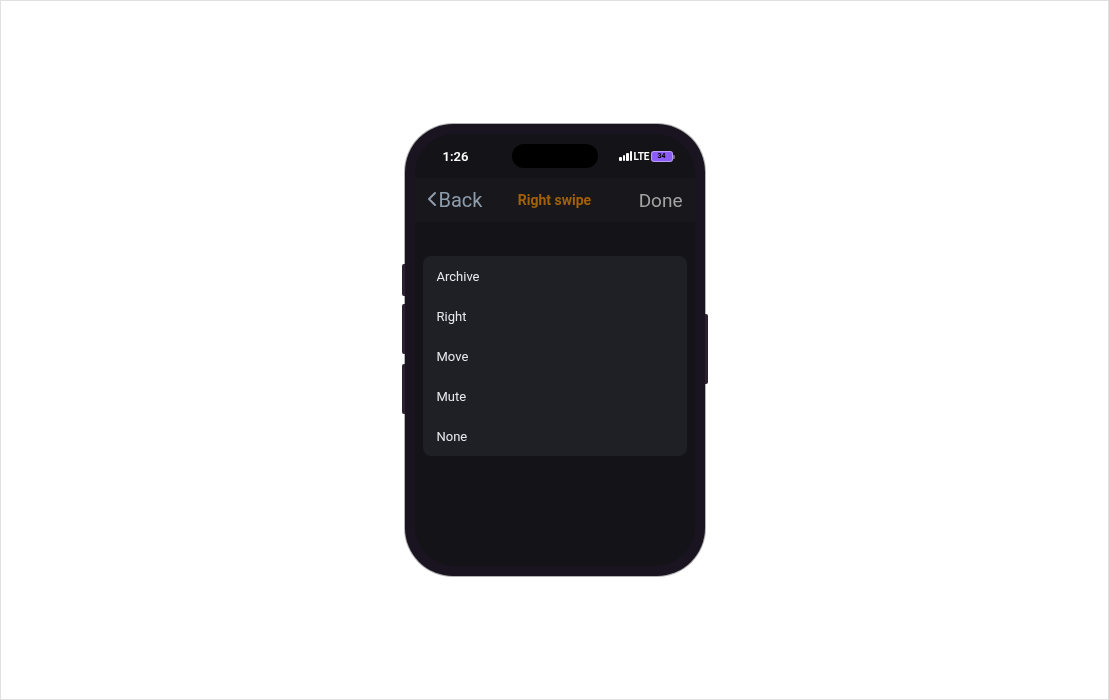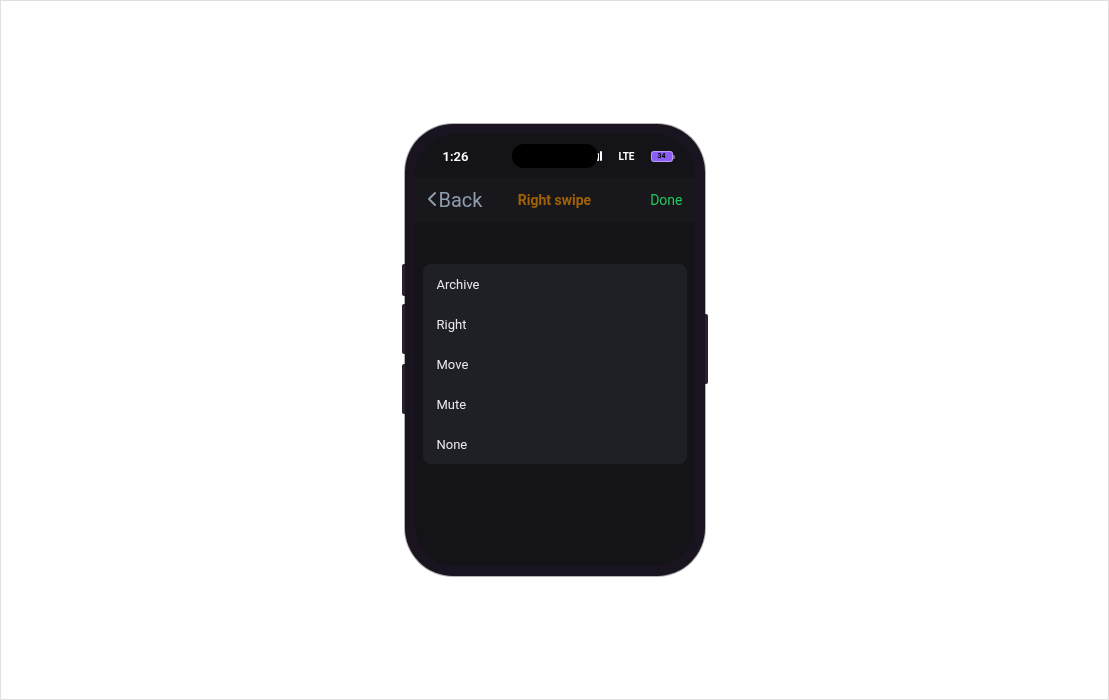--- a/index.html
+++ b/index.html
@@ -103,21 +103,21 @@
     }
 
     .status-left {
       display: flex;
       align-items: center;
     }
 
     .status-right {
       display: flex;
       align-items: center;
-      gap: 16px;
+      gap: 1px;
     }
 
     .signal-icon {
       display: inline-flex;
       align-items: flex-end;
       gap: 1px;
       height: 10px;
     }
 
     .signal-bar {
@@ -187,33 +187,33 @@
     .nav-title {
       position: absolute;
       left: 50%;
       transform: translateX(-50%);
       color: #a16207;
       font-size: 14px;
       font-weight: 700;
     }
 
     .nav-done {
-      color: #22c55e;
-      font-size: 14px;
+      color: #a3a3a3;
+      font-size: 19px;
       cursor: pointer;
     }
 
     .content {
       padding-top: 30px;
     }
 
     .option-list {
       background: #1f1f26;
       border-radius: 8px;
-      margin: 12px 8px;
+      margin: 4px 8px;
       overflow: hidden;
     }
 
     .option-row {
       display: flex;
       align-items: center;
       justify-content: space-between;
       padding: 12px 14px;
       color: #e8e8ea;
       font-size: 13px;

